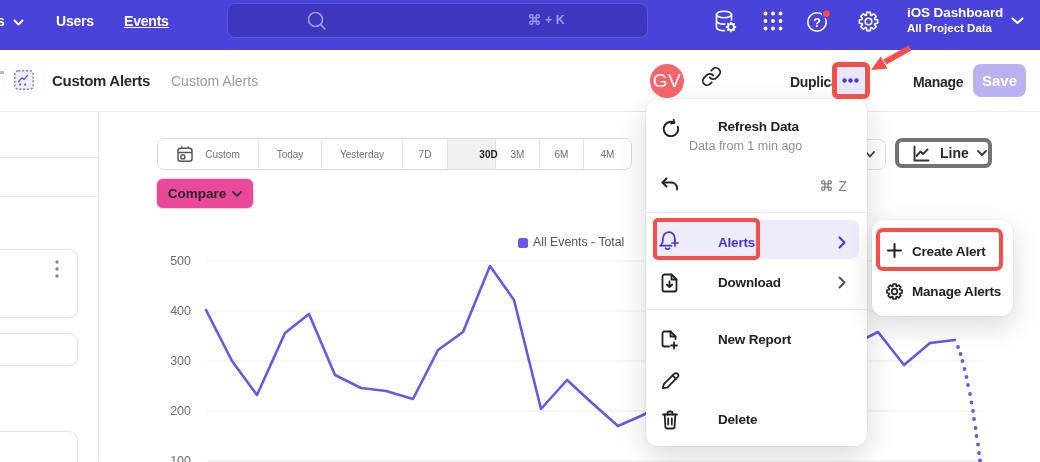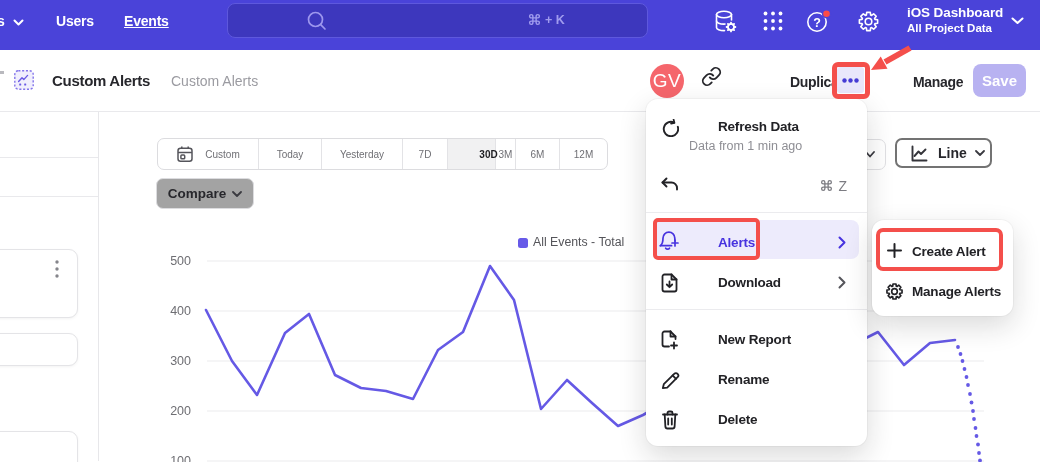--- a/index.html
+++ b/index.html
@@ -20,23 +20,23 @@
   
   #sidebar-border { position:absolute; left:98px; top:112px; width:1px; height:349px; background:#e7e7ea; }
   .sline { position:absolute; left:0; width:98px; height:1px; background:#e9e9ec; }
   .scard { position:absolute; left:-20px; width:98px; background:#fff; border:1px solid #e4e4e7; border-radius:9px; box-shadow:0 1px 3px rgba(0,0,0,.05); }
 
   
   #seg { position:absolute; left:157px; top:138px; height:32px; display:flex; align-items:stretch; border:1px solid #dcdcdf; border-radius:7px; background:#fff; overflow:hidden; }
   #seg .cell { display:flex; align-items:center; justify-content:center; font-size:10px; color:#6f6f74; border-right:1px solid #e3e3e6; white-space:nowrap; }
   #seg .cell:last-child { border-right:none; }
   #seg .sel { background:#f1f1f2; color:#1e1e22; font-weight:700; }
-  #compare { position:absolute; left:156px; top:178px; width:98px; height:31px; border:1px solid #dcdcdf; border-radius:7px; background:#a3a3a3; display:flex; align-items:center; justify-content:center; font-size:13.5px; font-weight:700; color:#27272c; }
+  #compare { position:absolute; left:156px; top:178px; width:98px; height:31px; border:1px solid #dcdcdf; border-radius:7px; background:#ec4899; display:flex; align-items:center; justify-content:center; font-size:13.5px; font-weight:700; color:#27272c; }
   #hiddenbtn { position:absolute; left:826px; top:139px; width:60px; height:31px; border:1px solid #e0e0e3; border-radius:7px; background:#fff; }
-  #linebtn { position:absolute; left:895px; top:138px; width:97px; height:30px; border:2px solid #737373; border-radius:7px; background:#fff; display:flex; align-items:center; font-size:14px; font-weight:700; color:#27272c; }
+  #linebtn { position:absolute; left:895px; top:138px; width:97px; height:30px; border:4px solid #737373; border-radius:7px; background:#fff; display:flex; align-items:center; font-size:14px; font-weight:700; color:#27272c; }
 
   
   #menu { position:absolute; left:646px; top:99px; width:221px; height:347px; background:#fff; border-radius:12px; box-shadow:0 0 0 1px rgba(0,0,0,.03), 0 10px 28px rgba(23,23,26,.16); }
   .mitem { position:absolute; left:0; width:100%; font-size:13.5px; font-weight:700; color:#222226; letter-spacing:-.2px;margin-left:29px; }
   .msep { position:absolute; left:0; width:100%; height:1px; background:#ebebee; }
   .chev { position:absolute; }
 
   
   #submenu { position:absolute; left:872px; top:220px; width:141px; height:96px; background:#fff; border-radius:12px; box-shadow:0 0 0 1px rgba(0,0,0,.03), 0 10px 28px rgba(23,23,26,.16); }
 
@@ -104,23 +104,23 @@
       <line x1="2" y1="7.6" x2="16" y2="7.6"></line>
       <path d="M5.8 1.4 V3.8 M12.2 1.4 V3.8"></path>
       <rect x="4.9" y="10" width="3.8" height="3.8" rx="0.9"></rect>
     </svg>
     Custom
   </div>
   <div class="cell" style="width:63px;">Today</div>
   <div class="cell" style="width:81px;">Yesterday</div>
   <div class="cell" style="width:45px;">7D</div>
   <div class="cell sel" style="width:48px;padding-left:34px;">30D</div>
-  <div class="cell" style="width:20px;">3M</div>
+  <div class="cell" style="width:44px;">3M</div>
   <div class="cell" style="width:44px;">6M</div>
-  <div class="cell" style="width:47px;">12M</div>
+  <div class="cell" style="width:47px;">4M</div>
 </div>
 <div id="compare">Compare
   <svg style="margin-left:6px" width="10" height="6" viewBox="0 0 10 6" fill="none" stroke="#3a3a40" stroke-width="1.8" stroke-linecap="round" stroke-linejoin="round">
       <polyline points="1,1 5,5 9,1"></polyline>
     </svg>
 </div>
 <div id="hiddenbtn"></div>
 <svg class="abs" style="left:865px;top:151px;" width="10" height="7" viewBox="0 0 10 7" fill="none" stroke="#3a3a40" stroke-width="1.8" stroke-linecap="round" stroke-linejoin="round">
     <polyline points="1,1 5,5.5 9,1"></polyline>
   </svg>
@@ -268,21 +268,20 @@
     <path d="M9.5 1.5 L14.5 6.5 V9"></path>
     <path d="M9.5 1.5 V6.5 H14.5"></path>
     <path d="M13 12.5 v6 M10 15.5 h6"></path>
   </svg>
   <div class="mitem" style="top:233px;left:43px;">New Report</div>
 
   <svg class="abs" style="left:15px;top:272px;" width="19" height="19" viewBox="0 0 19 19" fill="none" stroke="#222226" stroke-width="1.8" stroke-linecap="round" stroke-linejoin="round">
     <path d="M1.8 17.2 L2.8 13.2 L13.2 2.8 A2.4 2.4 0 0 1 16.6 6.2 L6.2 16.6 L1.8 17.2 Z"></path>
     <path d="M11.6 4.4 L15 7.8"></path>
   </svg>
-  <div class="mitem" style="top:273px;left:43px;">Rename</div>
 
   <svg class="abs" style="left:15px;top:311px;" width="18" height="20" viewBox="0 0 18 20" fill="none" stroke="#222226" stroke-width="1.8" stroke-linecap="round" stroke-linejoin="round">
     <path d="M2 4.5 H16"></path>
     <path d="M6.5 4.5 V3 A1.5 1.5 0 0 1 8 1.5 H10 A1.5 1.5 0 0 1 11.5 3 V4.5"></path>
     <path d="M3.7 4.5 L4.4 16.7 A2 2 0 0 0 6.4 18.5 H11.6 A2 2 0 0 0 13.6 16.7 L14.3 4.5"></path>
     <path d="M7.2 8.5 V14.5 M10.8 8.5 V14.5"></path>
   </svg>
   <div class="mitem" style="top:313px;left:43px;">Delete</div>
 </div>
 

